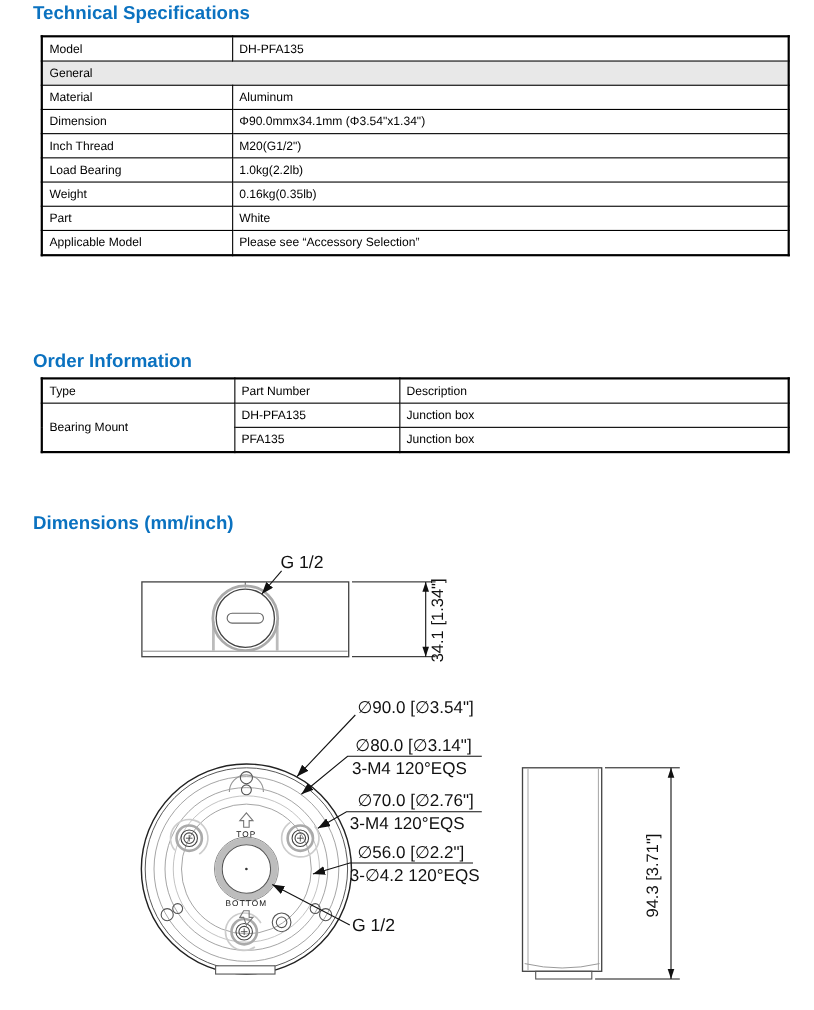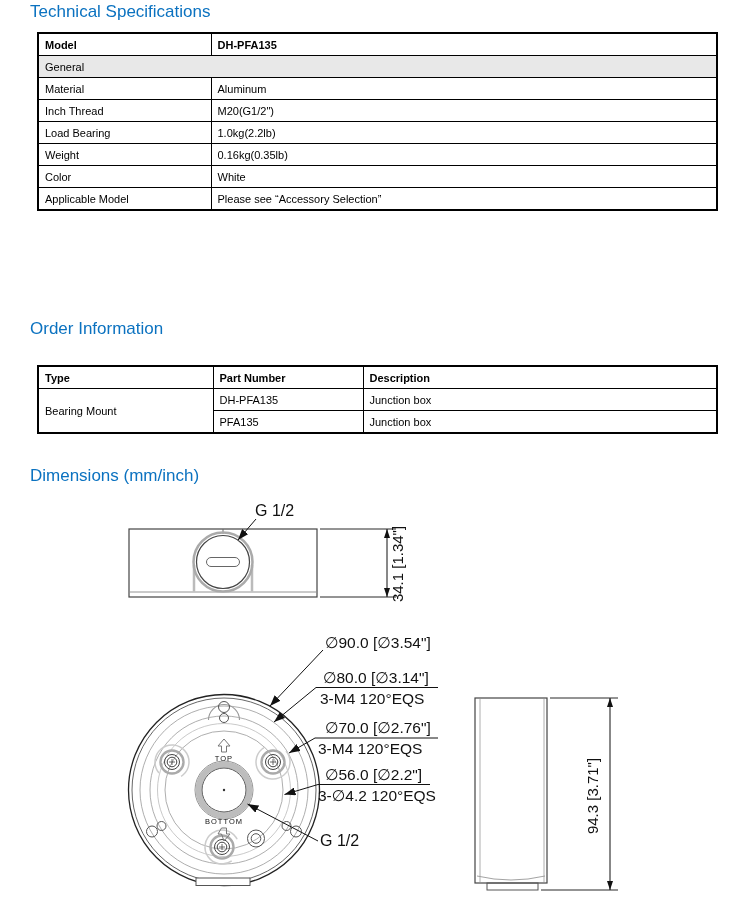--- a/index.html
+++ b/index.html
@@ -2,37 +2,37 @@
 <html style="--blue: #0b72c0; --general-bg: #e8e8e8;"><head>
 <meta charset="utf-8">
 <style>
   html,body{margin:0;padding:0;}
   body{
     width:740px;height:918px;position:relative;background:#fff;
     font-family:"Liberation Sans",sans-serif;color:#000;overflow:hidden;
   }
   .heading{
     position:absolute;left:30px;margin:0;
-    font-size:17px;font-weight:normal;color:var(--blue,#0b72c0);
+    font-size:17px;font-weight:bold;color:var(--blue,#0b72c0);
   }
   #h-tech{top:2px}
   #h-order{top:319px}
   #h-dims{top:466px}
   table{
     position:absolute;left:37px;width:681px;
     border-collapse:collapse;table-layout:fixed;
     border:2px solid #000;
   }
   #spec-table{top:32px}
-  #order-table{top:365px}
+  #order-table{top:343px}
   td{
     border:1px solid #000;font-size:11px;padding:2px 6px;height:17px;
     vertical-align:middle;overflow:hidden;white-space:nowrap;
   }
-  tr.bold td{font-weight:bold}
+  tr.bold td{font-weight:normal}
   tr.general td{background:var(--general-bg,#e8e8e8);font-weight:normal}
   #drawings{position:absolute;left:0;top:495px}
   #drawings text{font-family:"Liberation Sans",sans-serif;fill:#111}
   .dia-label{font-size:15.5px}
   .thread-label{font-size:16px}
   .dim-label{font-size:15px}
   .marker-label{font-size:7.5px;fill:#555;letter-spacing:1px}
   .thin{stroke:#999;stroke-width:0.8;fill:none}
   .edge{stroke:#444;stroke-width:1.2;fill:none}
   .leader{stroke:#111;stroke-width:1;fill:none}
@@ -54,33 +54,37 @@
     <td>DH-PFA135</td>
   </tr>
   <tr class="general">
     <td colspan="2">General</td>
   </tr>
   <tr>
     <td>Material</td>
     <td>Aluminum</td>
   </tr>
   <tr>
+    <td>Dimension</td>
+    <td>Φ90.0mmx34.1mm (Φ3.54"x1.34")</td>
+  </tr>
+  <tr>
     <td>Inch Thread</td>
     <td>M20(G1/2")</td>
   </tr>
   <tr>
     <td>Load Bearing</td>
     <td>1.0kg(2.2lb)</td>
   </tr>
   <tr>
     <td>Weight</td>
     <td>0.16kg(0.35lb)</td>
   </tr>
   <tr>
-    <td>Color</td>
+    <td>Part</td>
     <td>White</td>
   </tr>
   <tr>
     <td>Applicable Model</td>
     <td>Please see “Accessory Selection”</td>
   </tr>
 </tbody>
   </table>
 
 <h2 id="h-order" class="heading">Order Information</h2>

